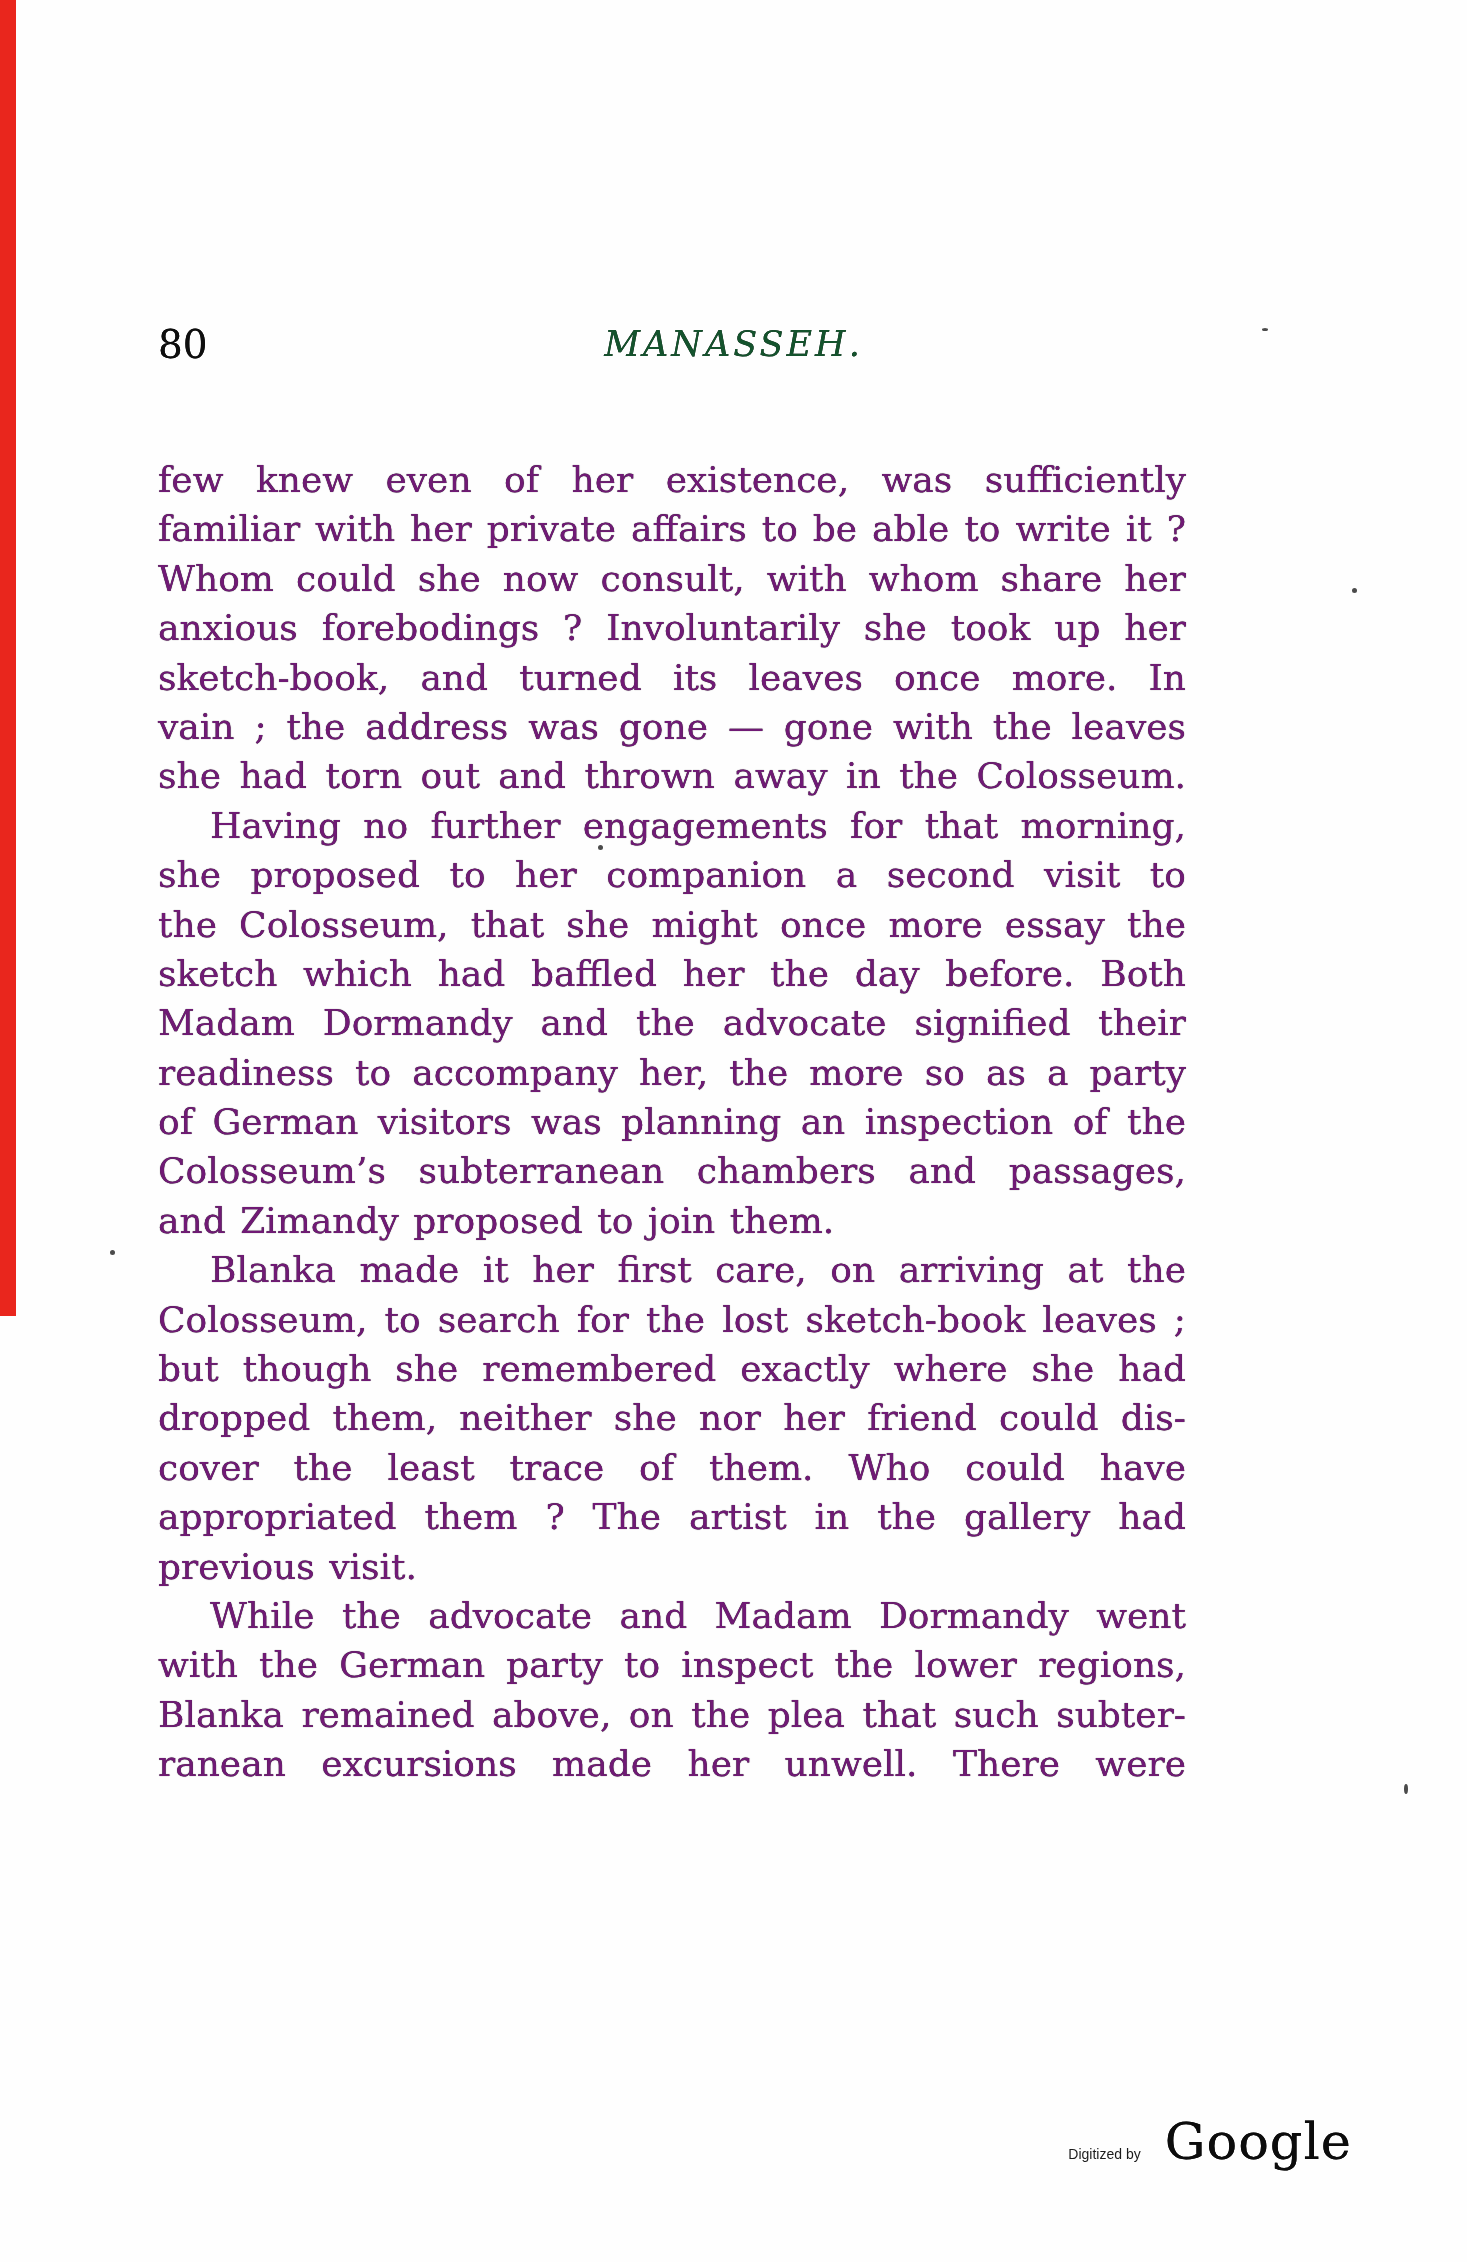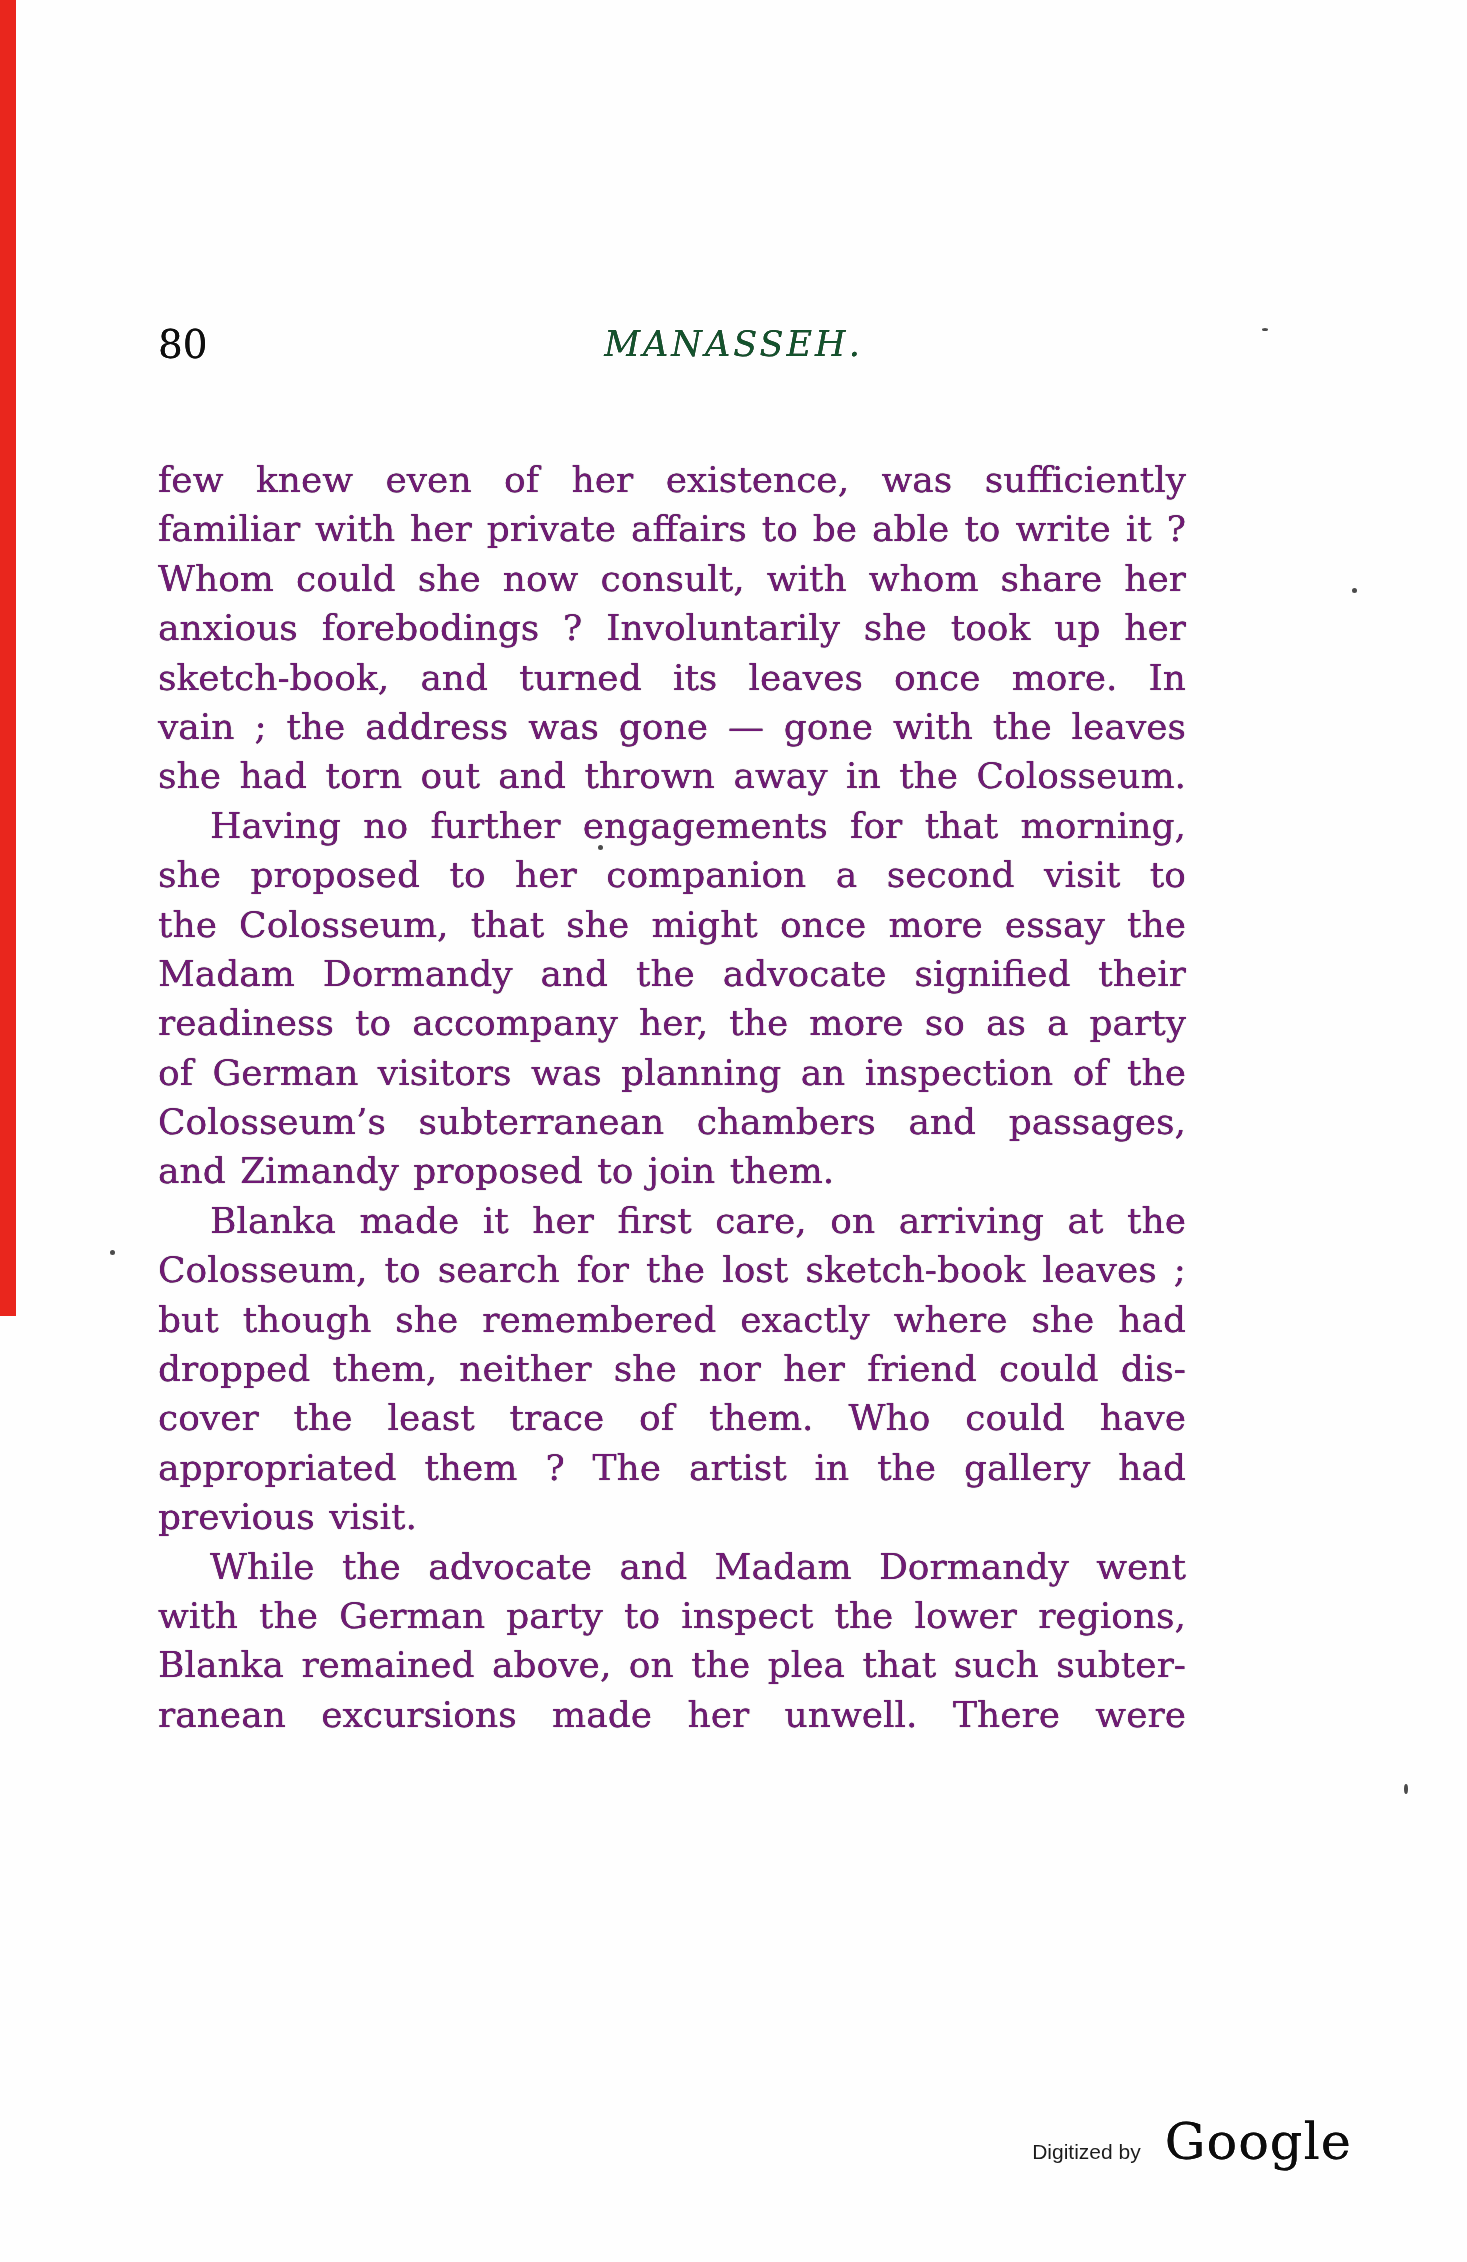--- a/index.html
+++ b/index.html
@@ -79,21 +79,21 @@
   
   #watermark {
     position: absolute;
     right: 115px;
     top: 2112px;
     white-space: nowrap;
     color: #0c0c0c;
   }
   #digitized-by {
     font-family: "Liberation Sans", "DejaVu Sans", sans-serif;
-    font-size: 21px;
+    font-size: 14px;
     color: #1c1c1c;
   }
   #google-logo {
     font-family: "DejaVu Serif", "Liberation Serif", serif;
     font-size: 51px;
     letter-spacing: 1px;
     margin-left: 24px;
     text-shadow: 0 0 0.5px #0c0c0c;
   }
   
@@ -120,20 +120,21 @@
       <div class="line">few knew even of her existence, was sufficiently</div>
       <div class="line">familiar with her private affairs to be able to write it ?</div>
       <div class="line">Whom could she now consult, with whom share her</div>
       <div class="line">anxious forebodings ?  Involuntarily she took up her</div>
       <div class="line">sketch-book, and turned its leaves once more.  In</div>
       <div class="line">vain ; the address was gone — gone with the leaves</div>
       <div class="line">she had torn out and thrown away in the Colosseum.</div>
       <div class="line indent">Having no further engagements for that morning,</div>
       <div class="line">she proposed to her companion a second visit to</div>
       <div class="line">the Colosseum, that she might once more essay the</div>
+      <div class="line">sketch which had baffled her the day before.  Both</div>
       <div class="line">Madam Dormandy and the advocate signified their</div>
       <div class="line">readiness to accompany her, the more so as a party</div>
       <div class="line">of German visitors was planning an inspection of the</div>
       <div class="line">Colosseum’s subterranean chambers and passages,</div>
       <div class="line last">and Zimandy proposed to join them.</div>
       <div class="line indent">Blanka made it her first care, on arriving at the</div>
       <div class="line">Colosseum, to search for the lost sketch-book leaves ;</div>
       <div class="line">but though she remembered exactly where she had</div>
       <div class="line">dropped them, neither she nor her friend could dis-</div>
       <div class="line">cover the least trace of them.  Who could have</div>

